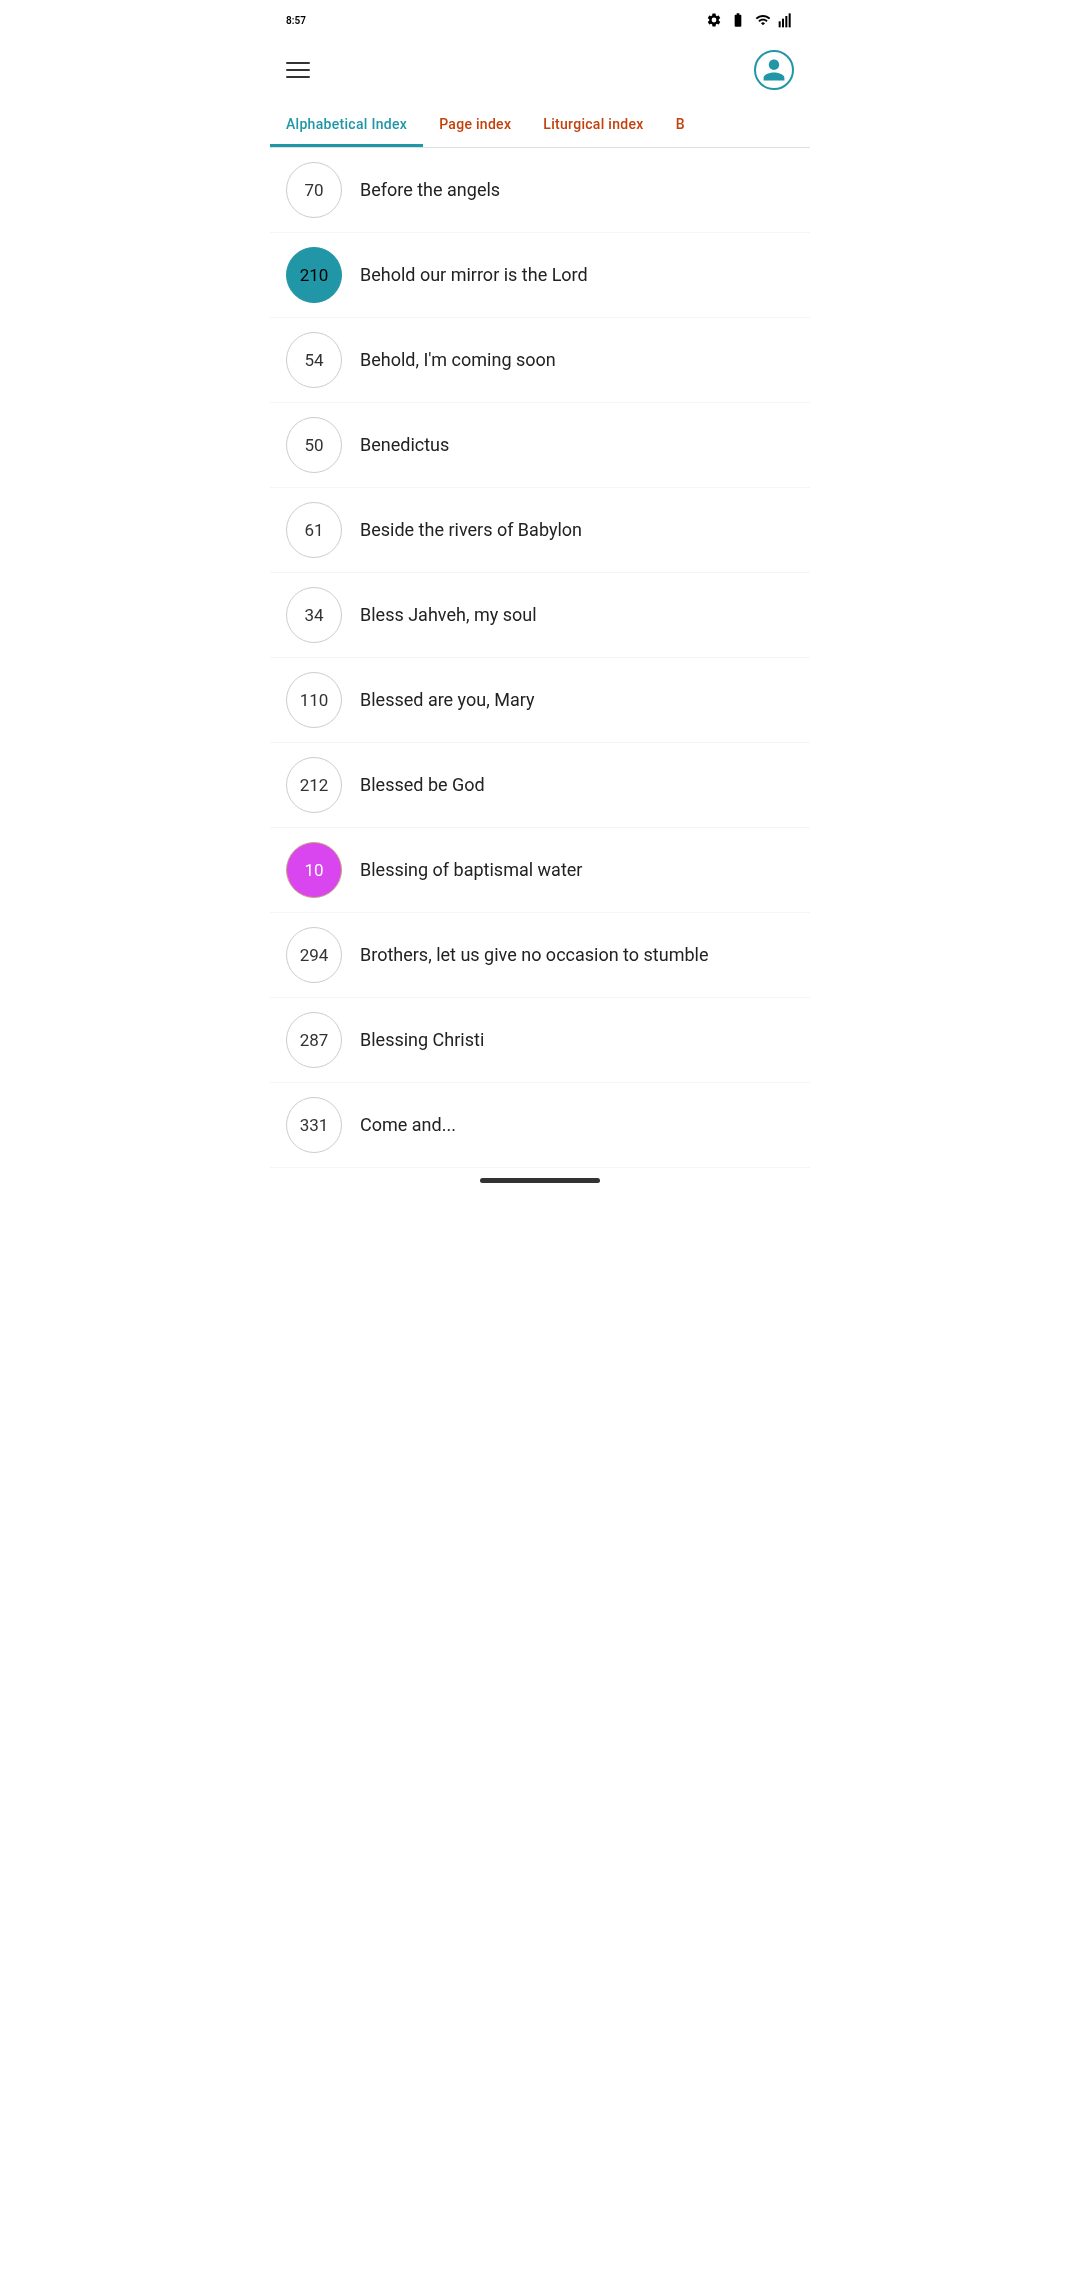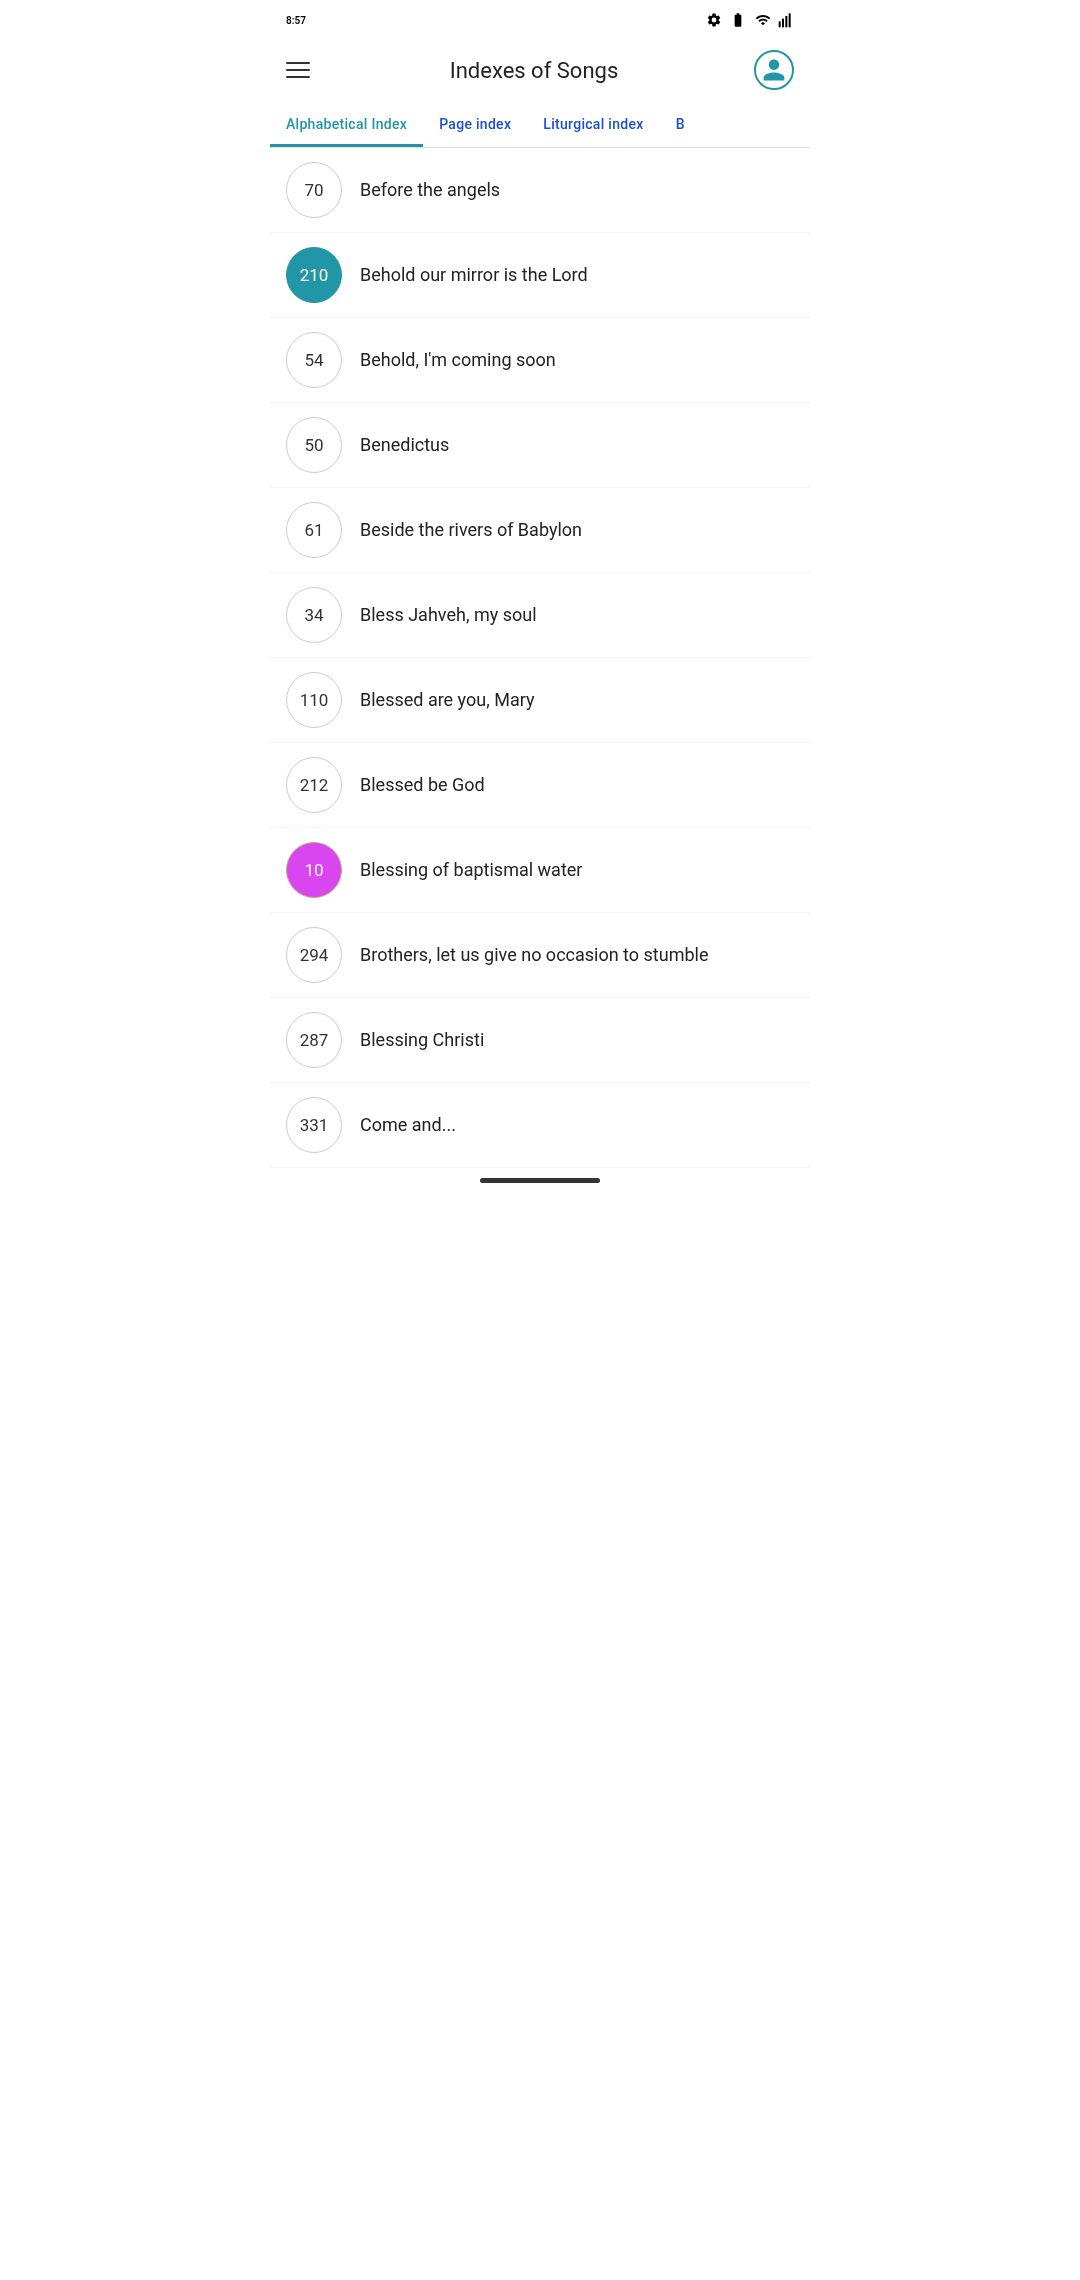--- a/index.html
+++ b/index.html
@@ -99,21 +99,21 @@
     }
 
     .tabs-container::-webkit-scrollbar {
       display: none;
     }
 
     .tab {
       padding: 12px 16px;
       font-size: 14px;
       font-weight: 500;
-      color: #1d4ed8;
+      color: #c2410c;
       white-space: nowrap;
       cursor: pointer;
       border-bottom: 3px solid transparent;
       text-transform: none;
       letter-spacing: 0.3px;
     }
 
     .tab.active {
       color: #2196a6;
       border-bottom: 3px solid #2196a6;
@@ -143,21 +143,21 @@
       font-size: 17px;
       font-weight: 400;
       color: #333;
       margin-right: 18px;
       flex-shrink: 0;
       background: #fff;
     }
 
     .number-badge.highlighted-teal {
       background: #2196a6;
-      color: #ffffff;
+      color: #000000;
       border-color: #2196a6;
       justify-content: center;
     }
 
     .number-badge.highlighted-tan {
       background: #d946ef;
       color: #fff;
       border-color: #c8a87a;
       text-align: right;
     }
@@ -205,21 +205,20 @@
       </svg>
   </div>
 </div>
 
 <div class="header">
   <div class="menu-icon">
     <span></span>
     <span></span>
     <span></span>
   </div>
-  <span class="header-title">Indexes of Songs</span>
   <div class="avatar-icon">
     <svg width="26" height="26" viewBox="0 0 24 24">
       <path d="M12 12c2.7 0 4.8-2.1 4.8-4.8S14.7 2.4 12 2.4 7.2 4.5 7.2 7.2 9.3 12 12 12zm0 2.4c-3.2 0-9.6 1.6-9.6 4.8v2.4h19.2v-2.4c0-3.2-6.4-4.8-9.6-4.8z"></path>
     </svg>
   </div>
 </div>
 
 <div class="tabs-container">
   <div class="tab active">Alphabetical Index</div>
   <div class="tab">Page index</div>

